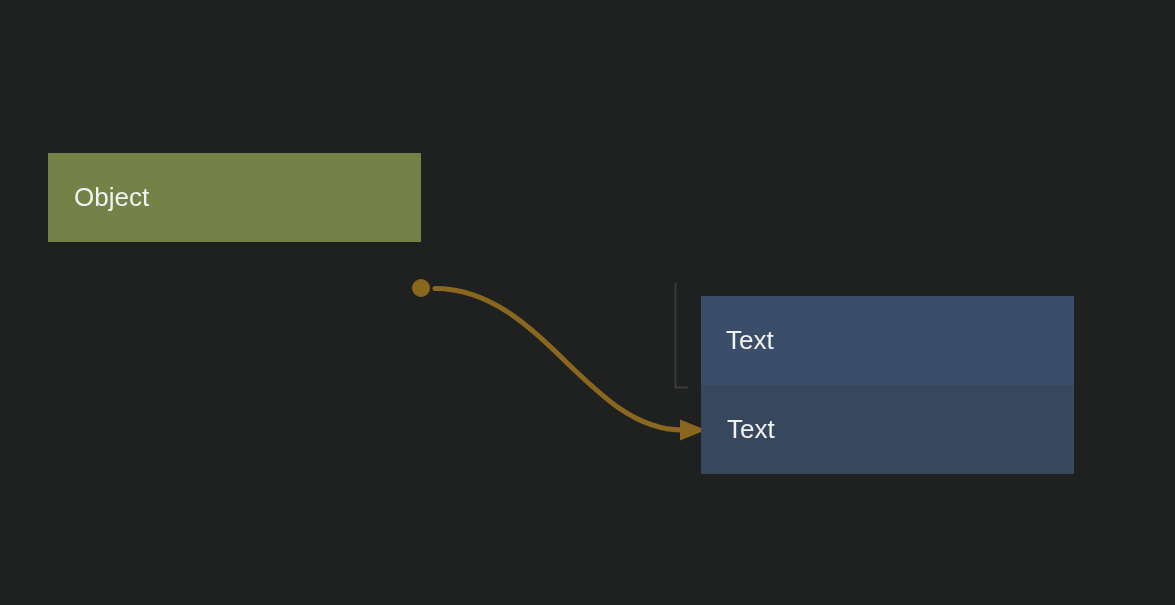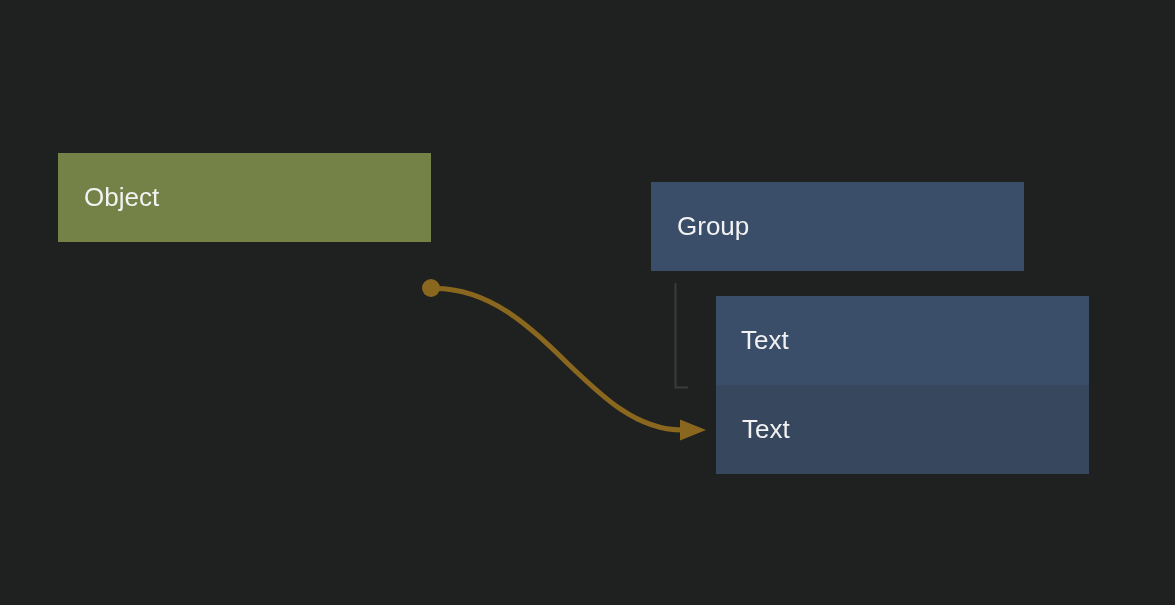--- a/index.html
+++ b/index.html
@@ -37,28 +37,28 @@
     padding: 0 0 0 26px;
     box-sizing: border-box;
   }
   .node-row {
     display: flex;
     align-items: center;
     box-sizing: border-box;
     position: relative;
   }
   
-  .node-object { left: 58px; top: 153px; }
+  .node-object { left: 48px; top: 153px; }
   .node-object .node-header { height: 89px; background: #748147; }
   .node-object .node-row { height: 90px; background: #6b7740; justify-content: flex-end; padding-right: 25px; }
   
   .node-group { left: 651px; top: 182px; }
   .node-group .node-header { height: 89px; background: #3a4d69; }
   
-  .node-text { left: 701px; top: 296px; margin-left: 15px; }
+  .node-text { left: 701px; top: 296px; }
   .node-text .node-header { height: 89px; background: #3a4d69; padding-left: 25px; }
   .node-text .node-row { height: 89px; background: #36475e; padding-left: 26px; }
   
   .port {
     position: absolute;
     right: -9px;
     top: 126px;
     width: 18px;
     height: 18px;
     border-radius: 50%;
@@ -80,25 +80,20 @@
     <polygon points="680,419.5 706,430 680,440.5" fill="#8a671e"></polygon>
   </svg>
 
   <div class="node node-object">
     <div class="node-header">
       <span class="label">Object</span>
     </div>
     <span class="port"></span>
   </div>
 
-  <div class="node node-group">
-    <div class="node-header">
-      <span class="label">Group</span>
-    </div>
-  </div>
 
   <div class="node node-text">
     <div class="node-header">
       <span class="label">Text</span>
     </div>
     <div class="node-row">
       <span class="label">Text</span>
     </div>
   </div>
 

